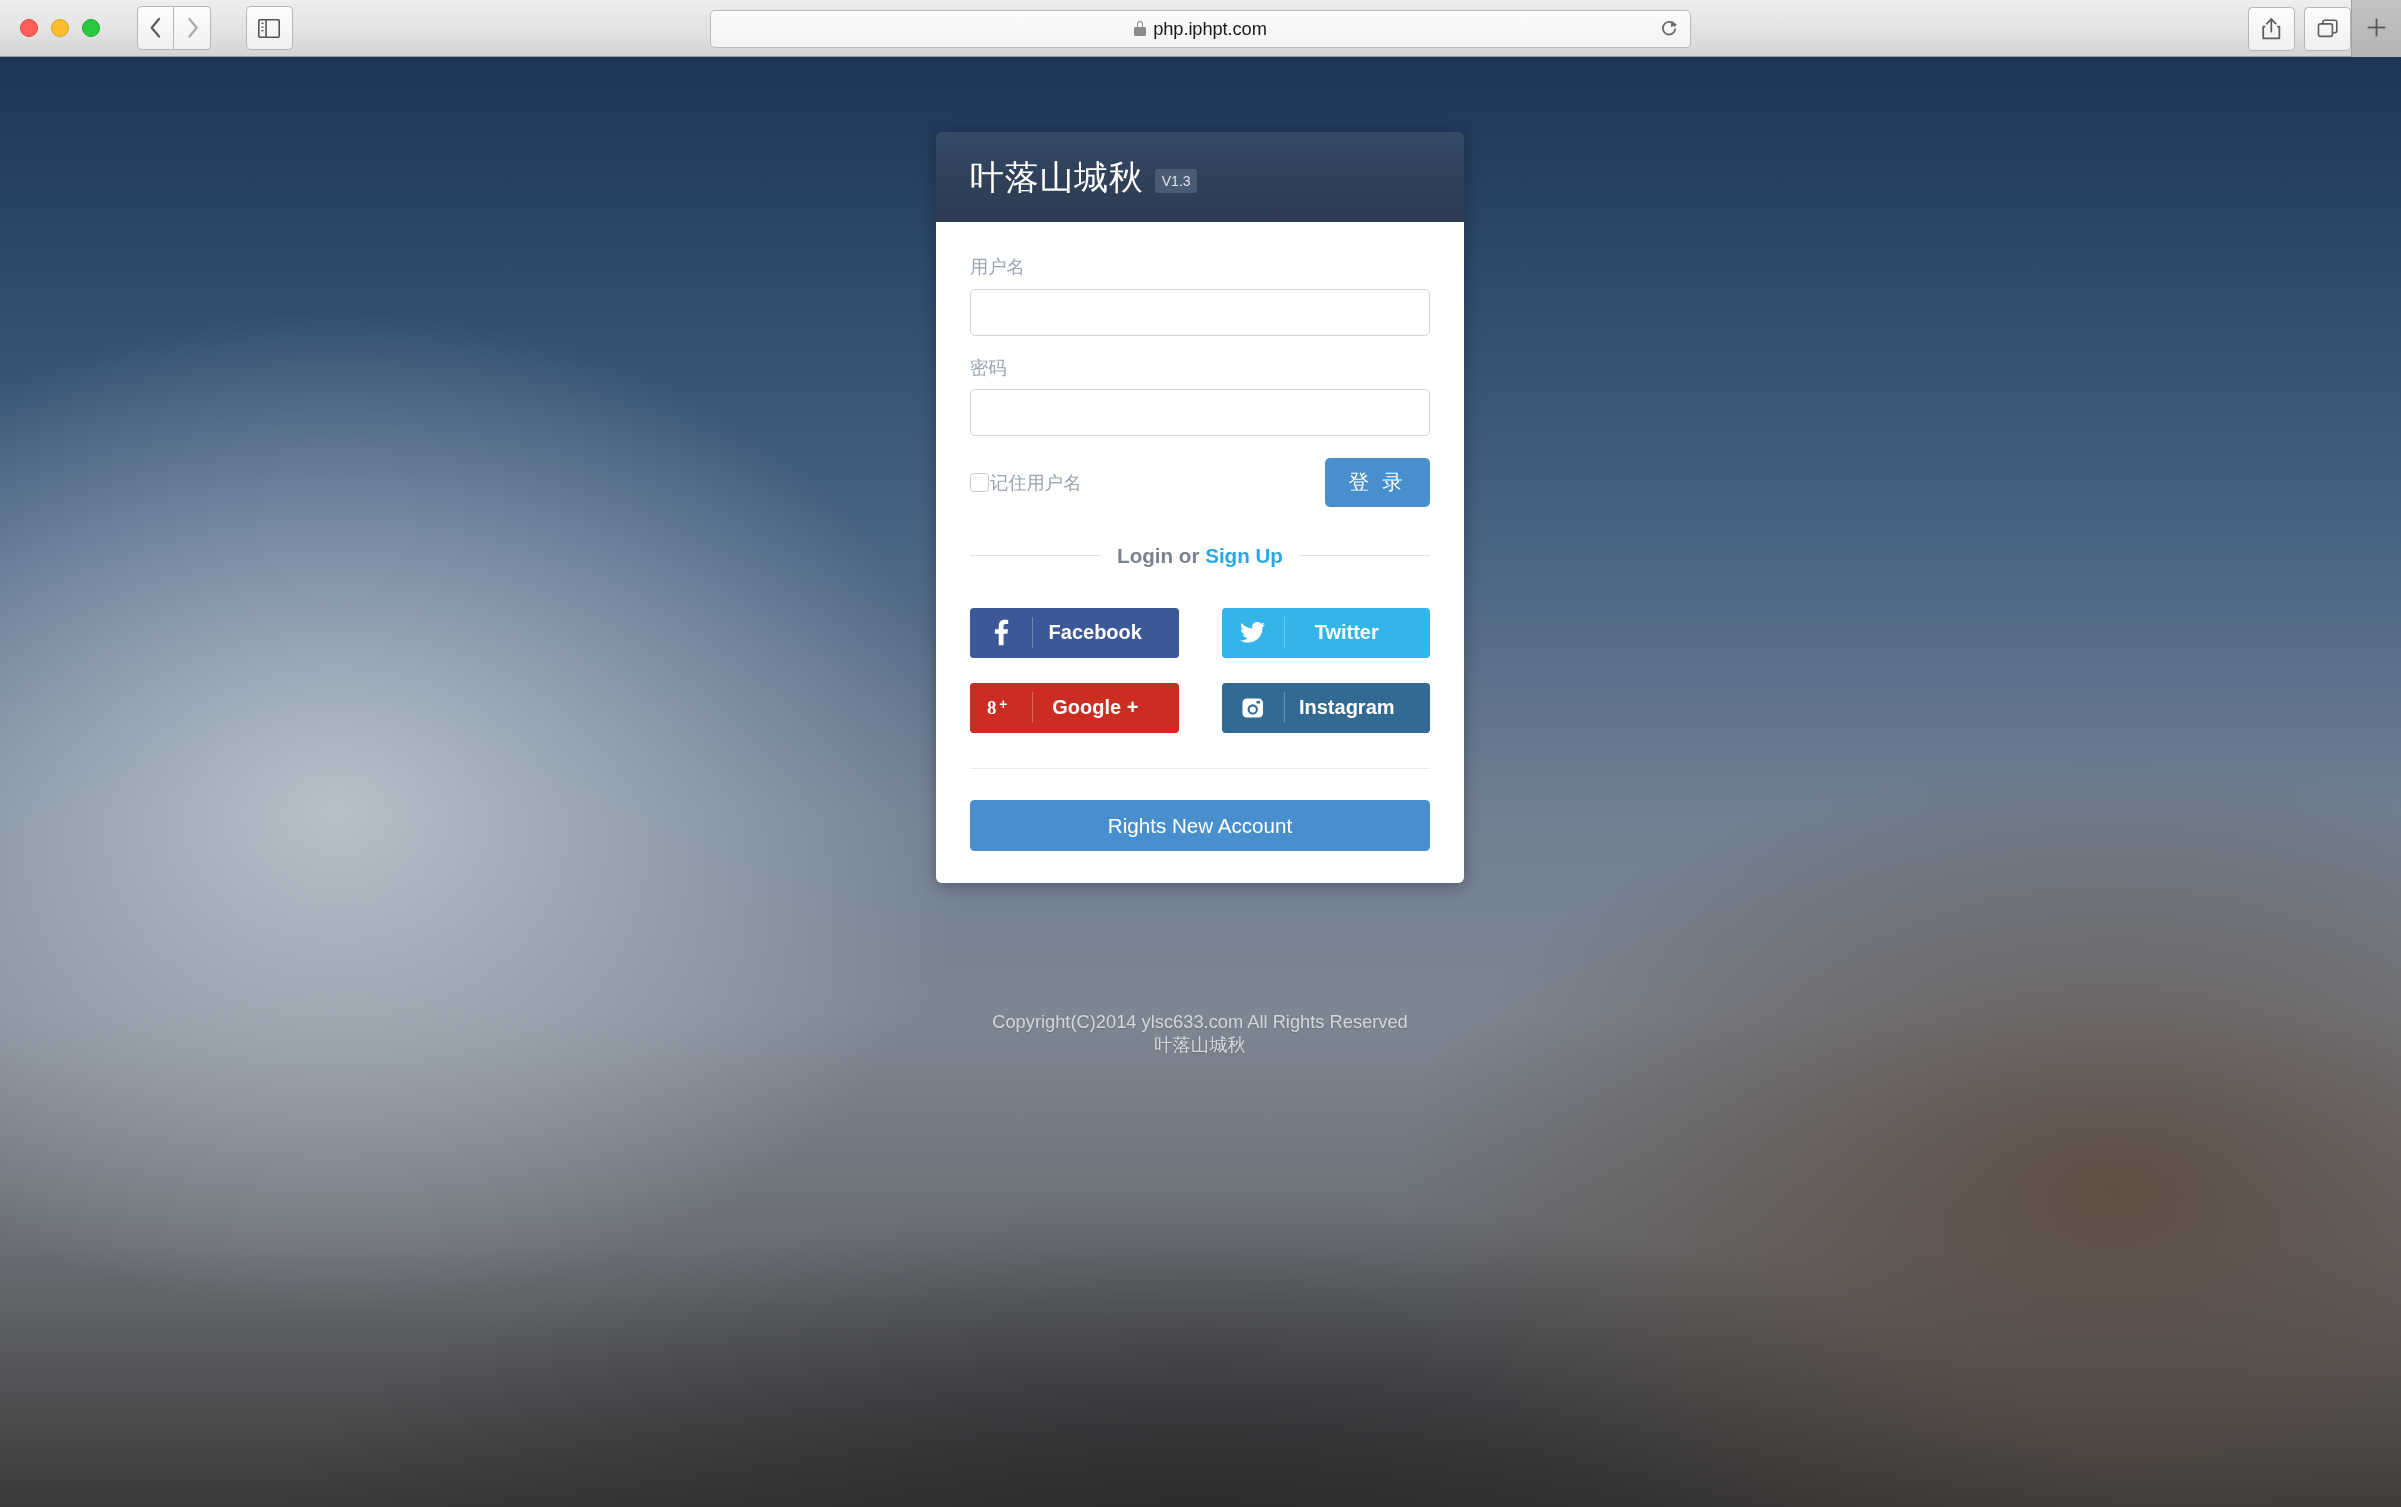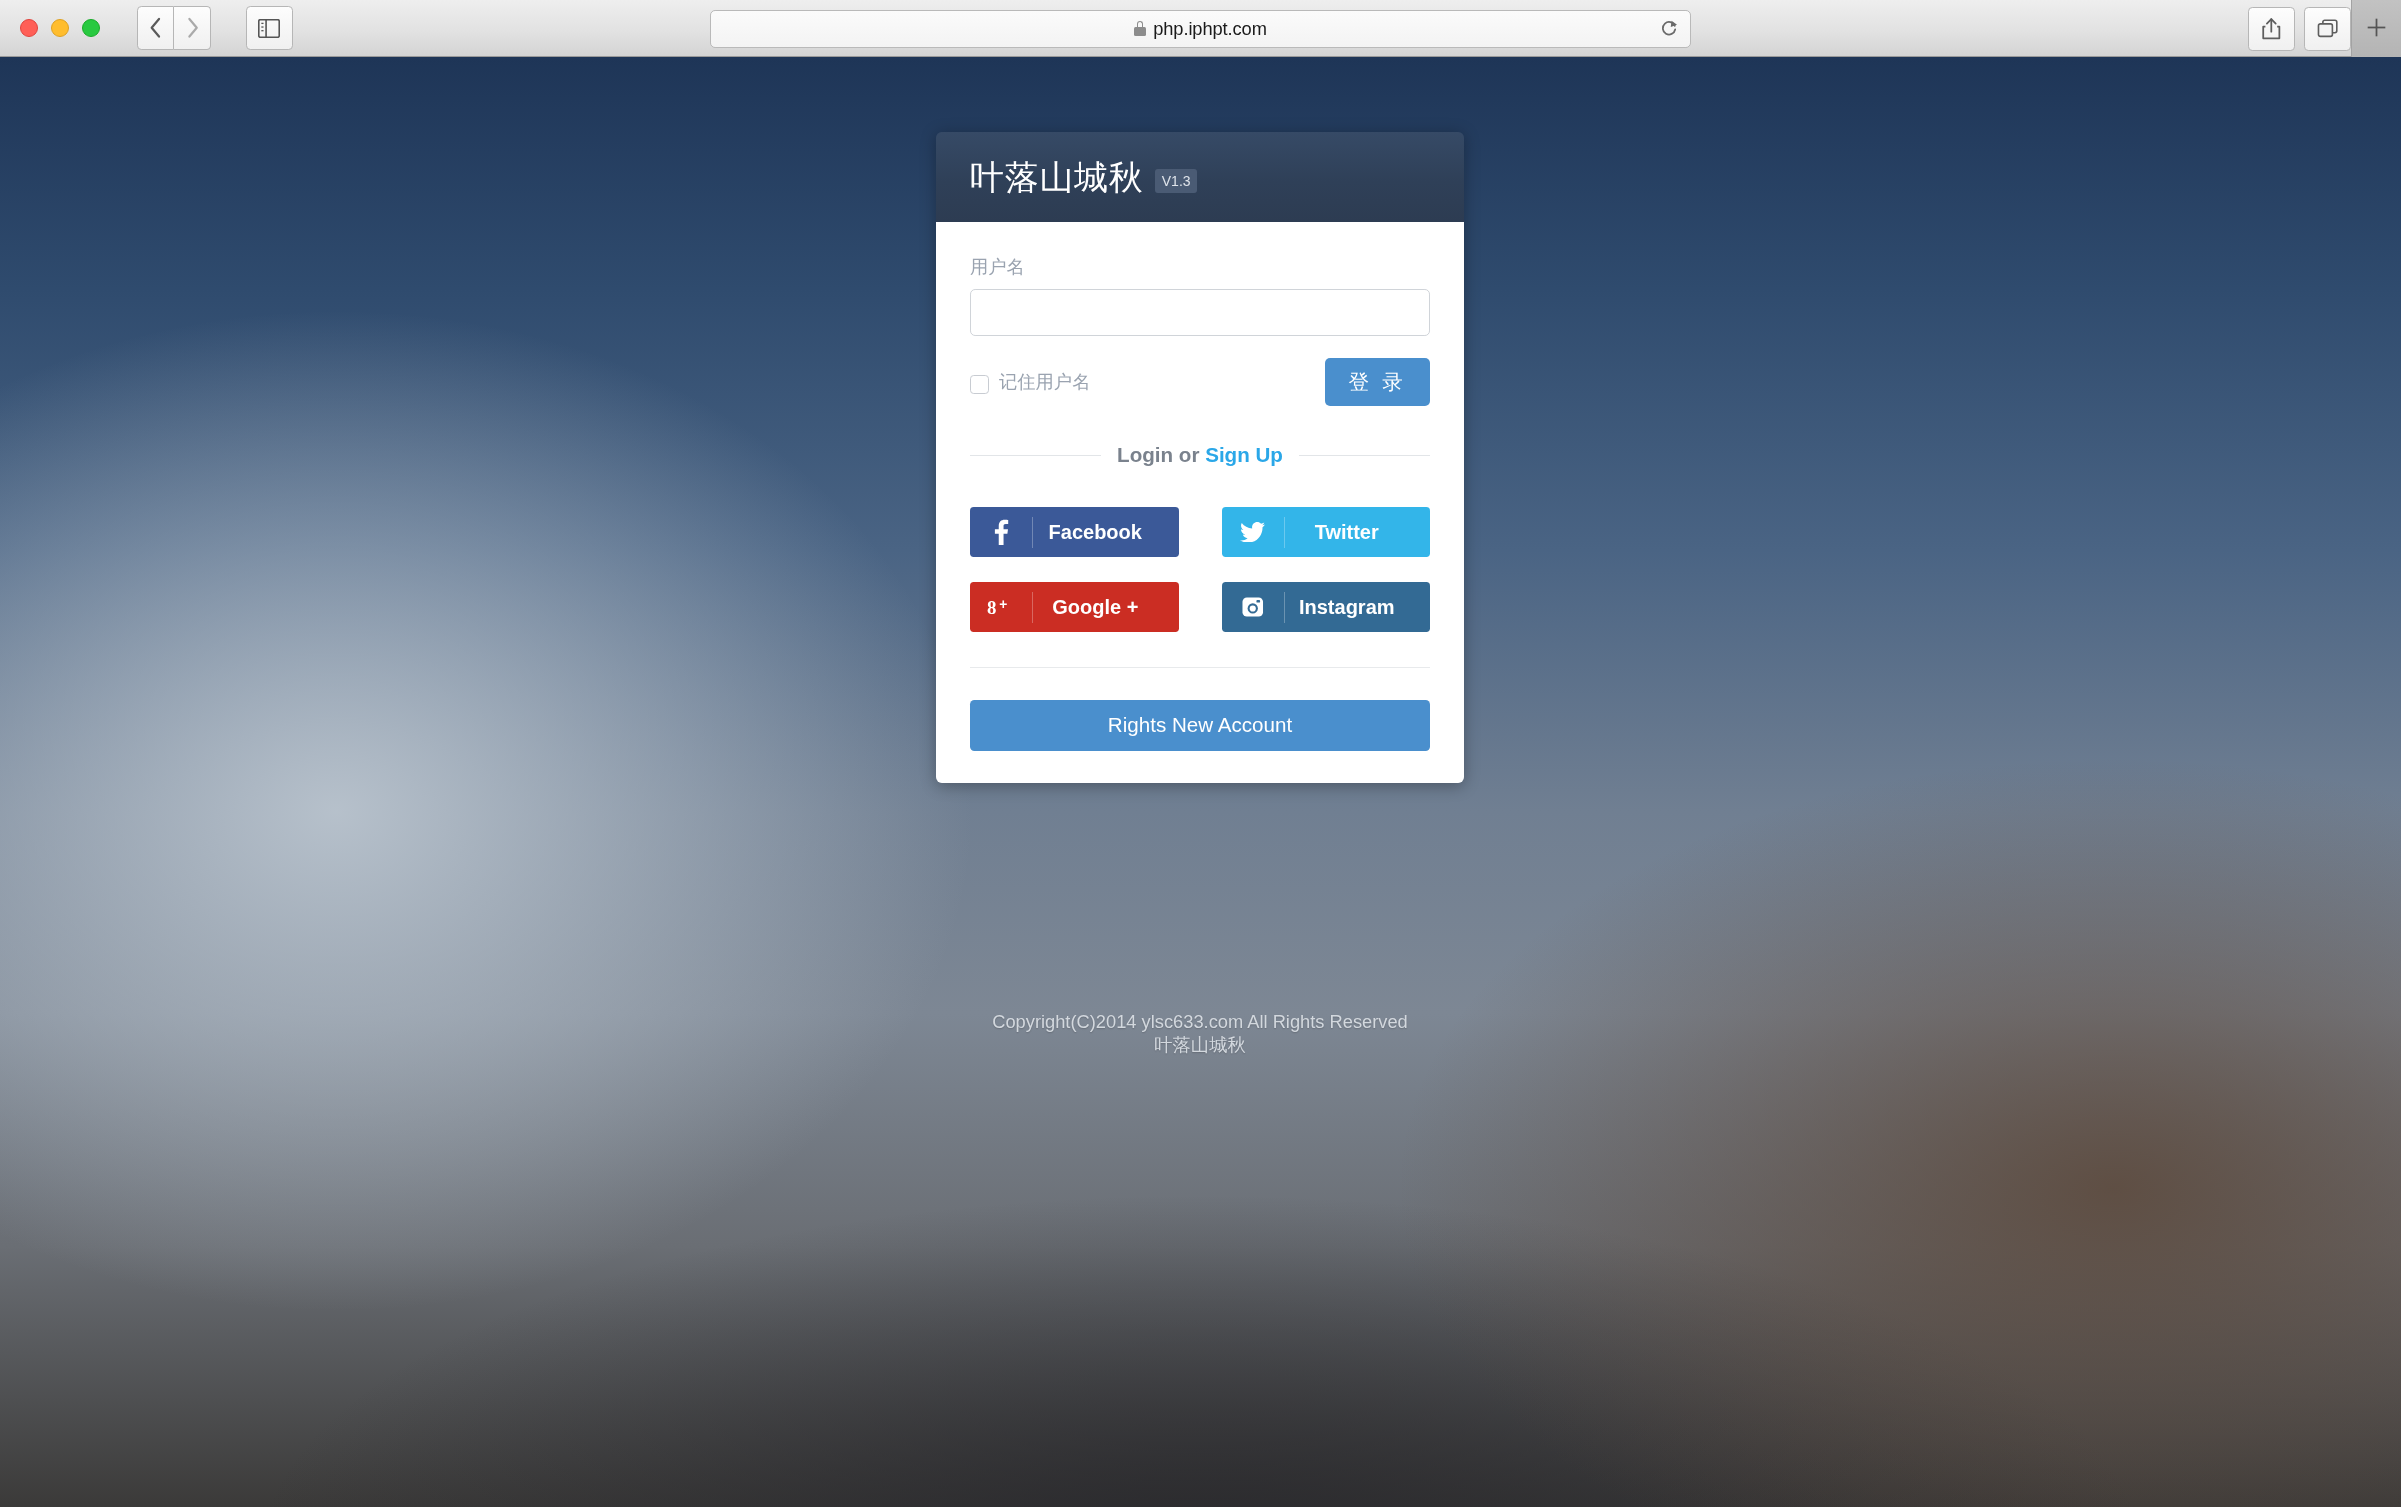--- a/index.html
+++ b/index.html
@@ -132,21 +132,21 @@
     outline: none;
     font-family: "Liberation Sans", sans-serif;
   }
   .field-block { margin-bottom: 19px; }
   .field-block:last-of-type { margin-bottom: 0; }
 
   #remember-row {
     display: flex; align-items: center; justify-content: space-between;
     margin-top: 22px;
   }
-  #remember-left { display: flex; align-items: flex-end; gap: 10px; }
+  #remember-left { display: flex; align-items: center; gap: 1px; }
   #remember-checkbox {
     width: 19px; height: 19px;
     border: 1.1px solid #c8ccd2; border-radius: 3.7px;
     background: #fff; cursor: default;
   }
   #remember-label { font-size: 18.3px; color: #9aa3b0; }
   #login-button {
     background: #4a8fcd; color: #fff;
     border: none; border-radius: 5px;
     font-size: 20.6px;
@@ -306,20 +306,24 @@
         <span id="version-badge">V1.3</span>
       </div>
 
       <div id="card-body">
 
         <div class="field-block">
           <div class="field-label">用户名</div>
           <input class="text-input" type="text" value="" style="">
         </div>
 
+        <div class="field-block">
+          <div class="field-label">密码</div>
+          <input class="text-input" type="password" value="" style="">
+        </div>
 
         <div id="remember-row">
           <div id="remember-left">
             <div id="remember-checkbox"></div>
             <span id="remember-label">记住用户名</span>
           </div>
           <button id="login-button">登 录</button>
         </div>
 
         <div id="divider-row">

